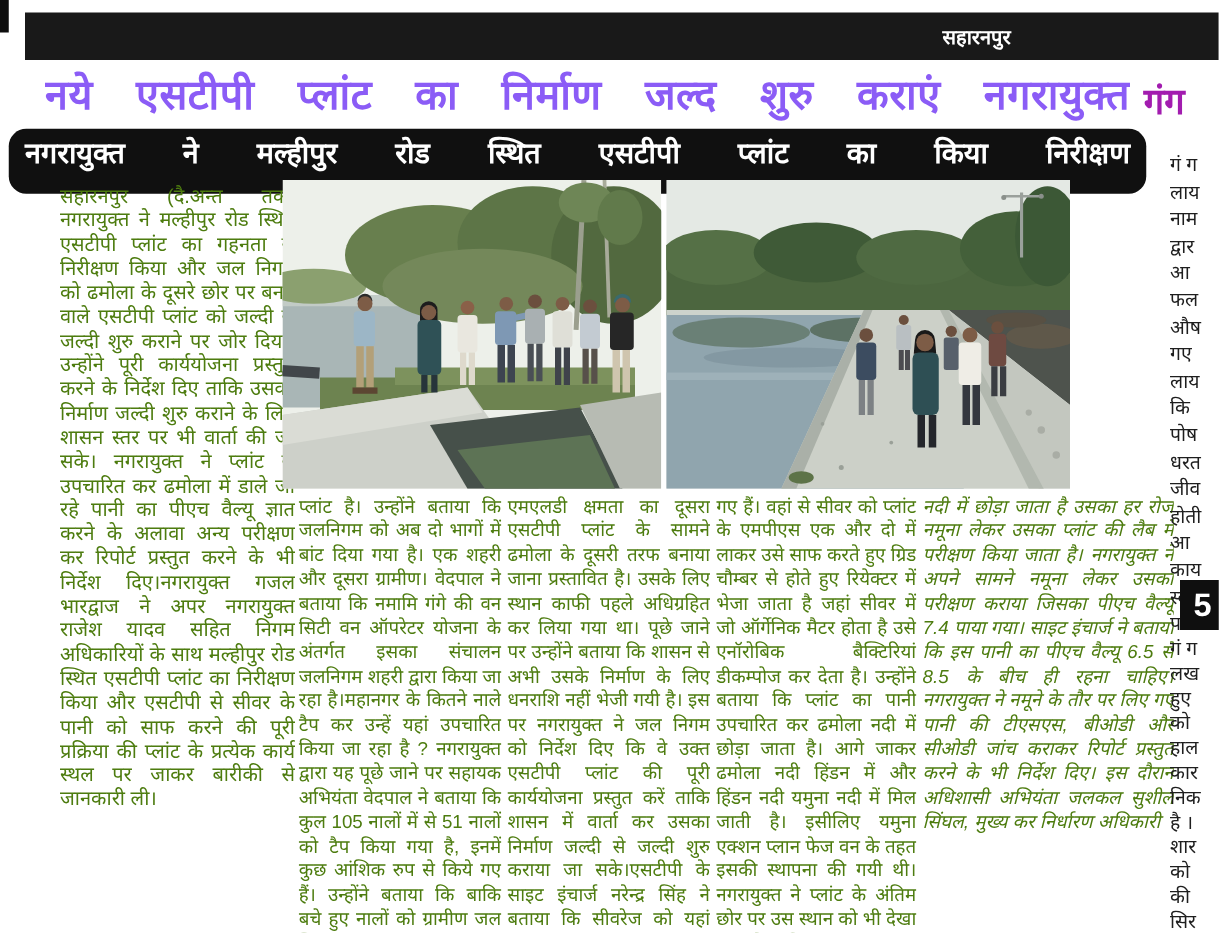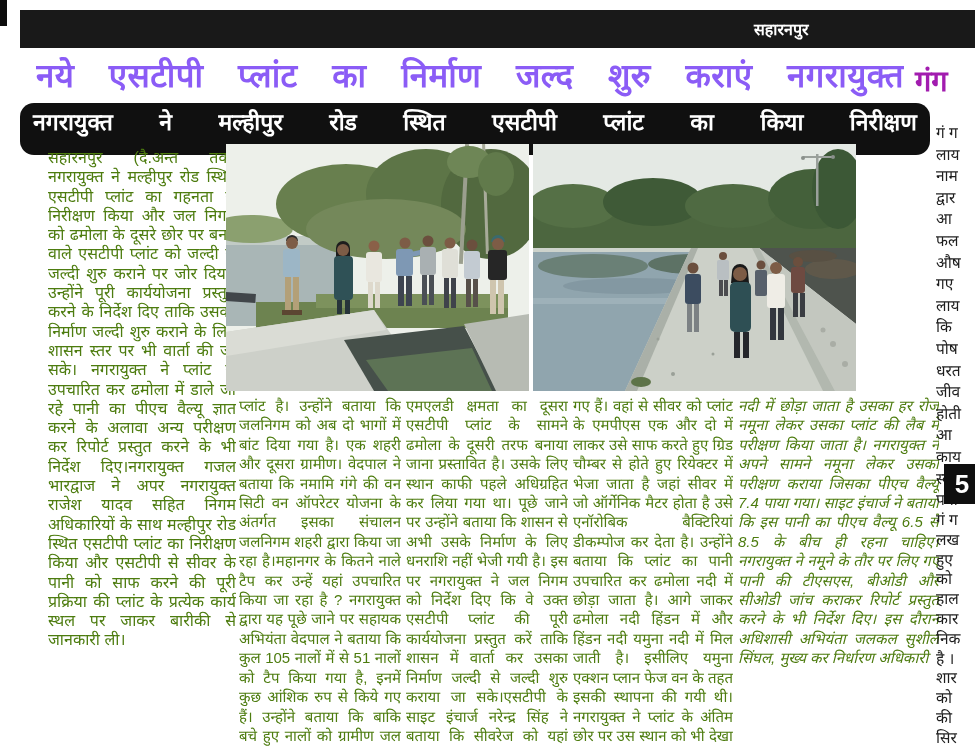--- a/index.html
+++ b/index.html
@@ -19,21 +19,21 @@
   .headline{
     left:36px;top:53px;width:868px;height:46px;
     font-size:33px;font-weight:bold;color:#8b5cf6;
     text-align:justify;text-align-last:justify;letter-spacing:.4px;line-height:46px;white-space:nowrap;
     word-spacing:6px;overflow:hidden;
   }
   .headline-frag{
     left:915px;top:60px;font-size:29px;font-weight:bold;color:#a21caf;white-space:nowrap;
   }
   .banner{
-    left:20px;top:103px;width:910px;height:52px;background:#101010;color:#ffffff;
+    left:7px;top:103px;width:910px;height:52px;background:#101010;color:#ffffff;
     font-size:23px;font-weight:bold;line-height:38px;padding:0 13px;box-sizing:border-box;
     text-align:justify;text-align-last:justify;white-space:nowrap;overflow:hidden;word-spacing:4px;border-radius:14px;
   }
   .body-col{
     text-align:justify;overflow:hidden;color:#4d7c0f;margin-left:12px;
   }
   .col1{left:36px;top:148px;width:188px;height:598px;font-size:16px;line-height:19.3px;}
   .col2{left:227px;top:396px;width:162px;height:350px;font-size:15px;line-height:19.4px;}
   .col3{left:394px;top:396px;width:162px;height:350px;font-size:15px;line-height:19.4px;}
   .col4{left:561px;top:396px;width:160px;height:350px;font-size:15px;line-height:19.4px;}

